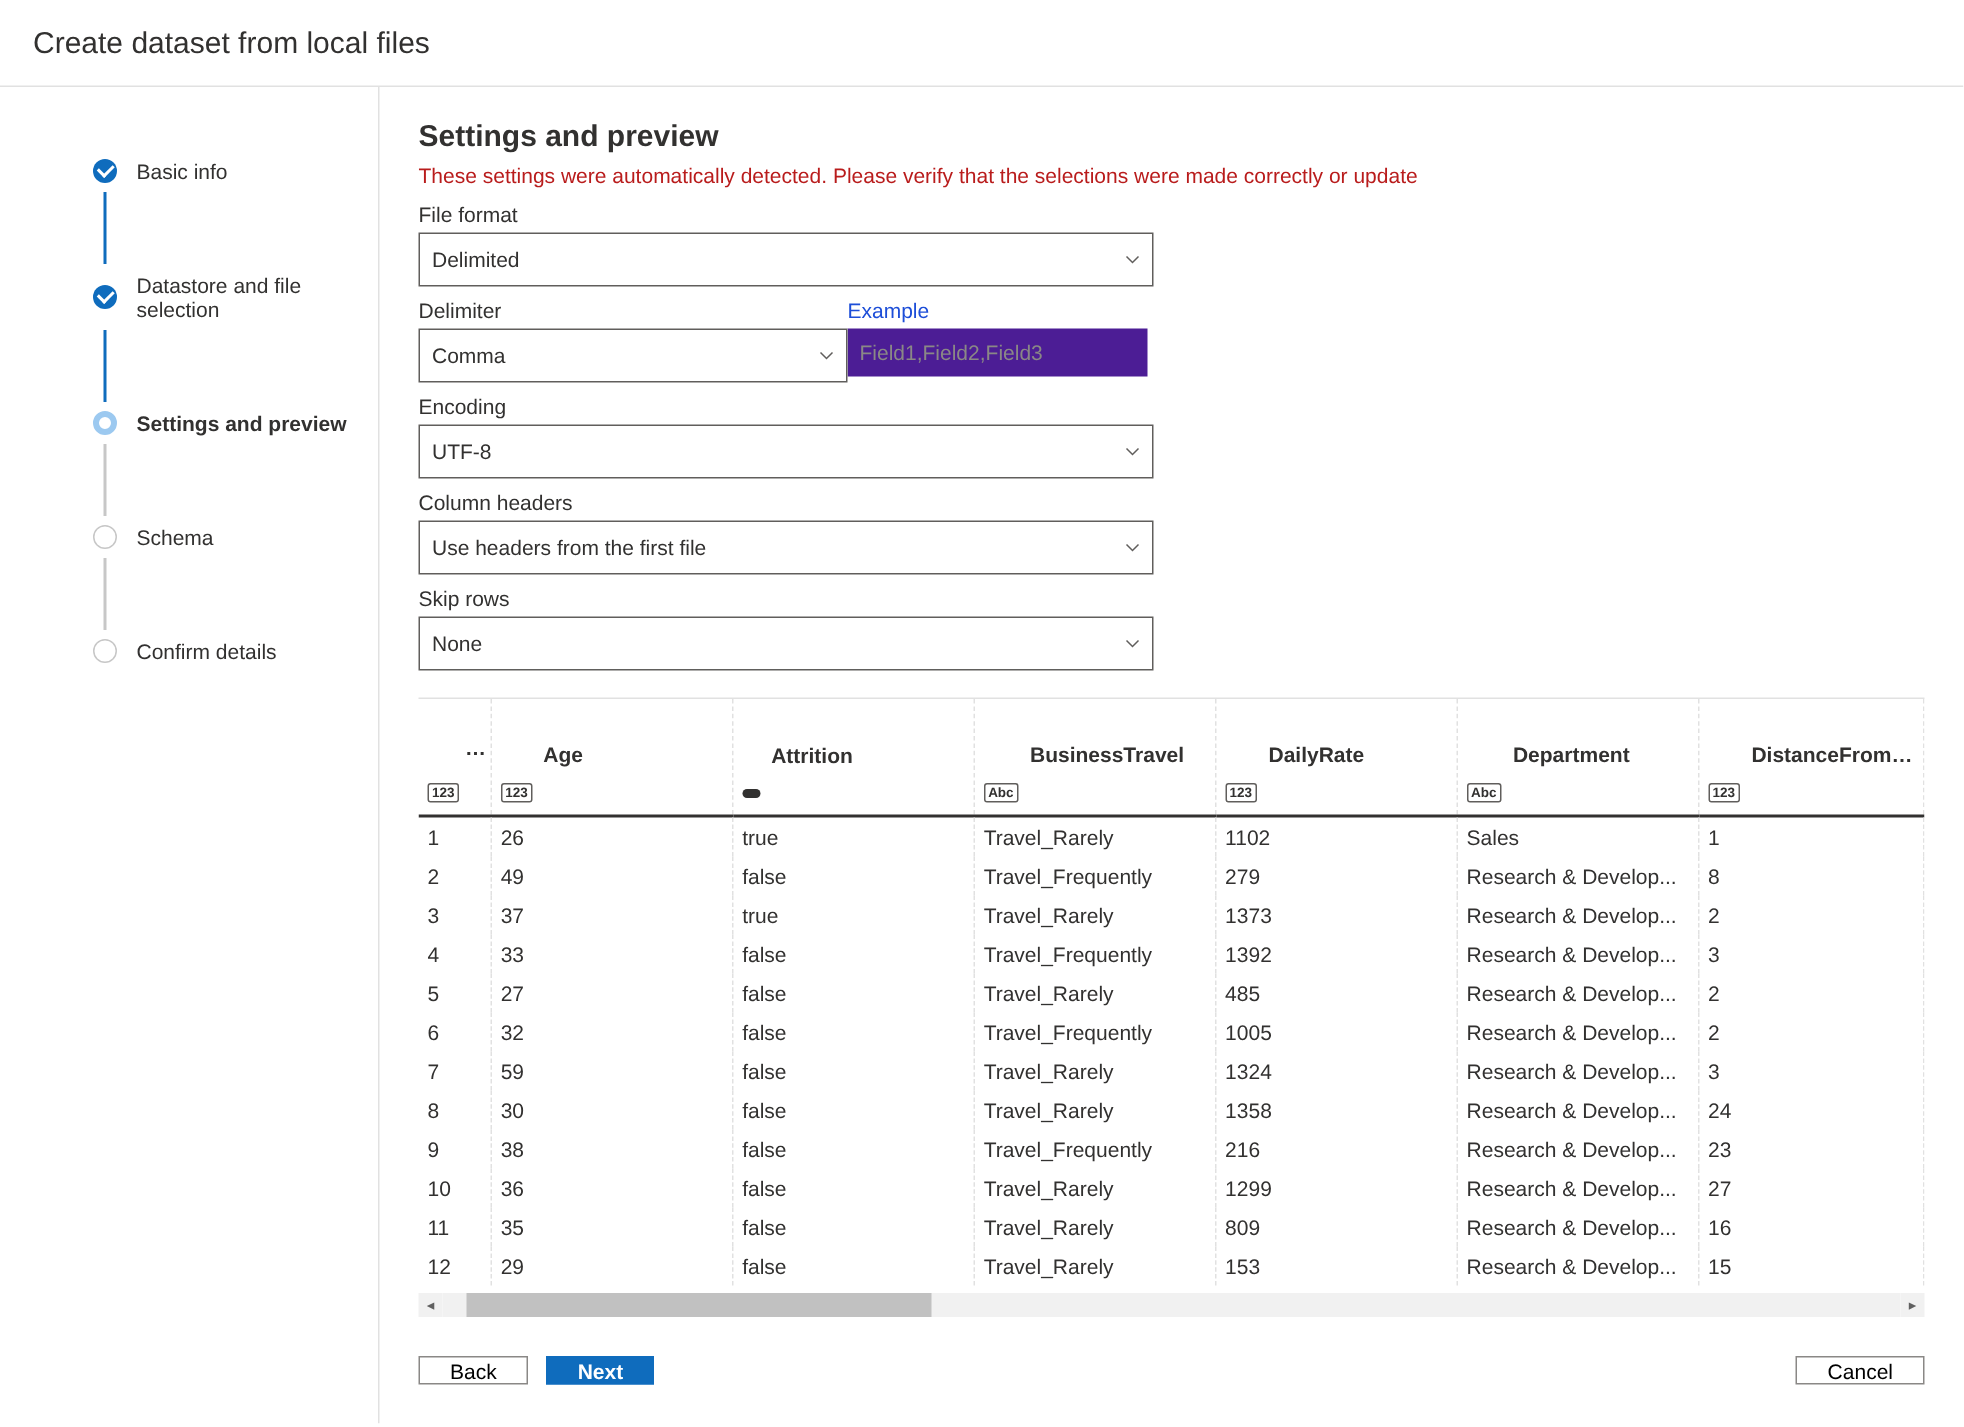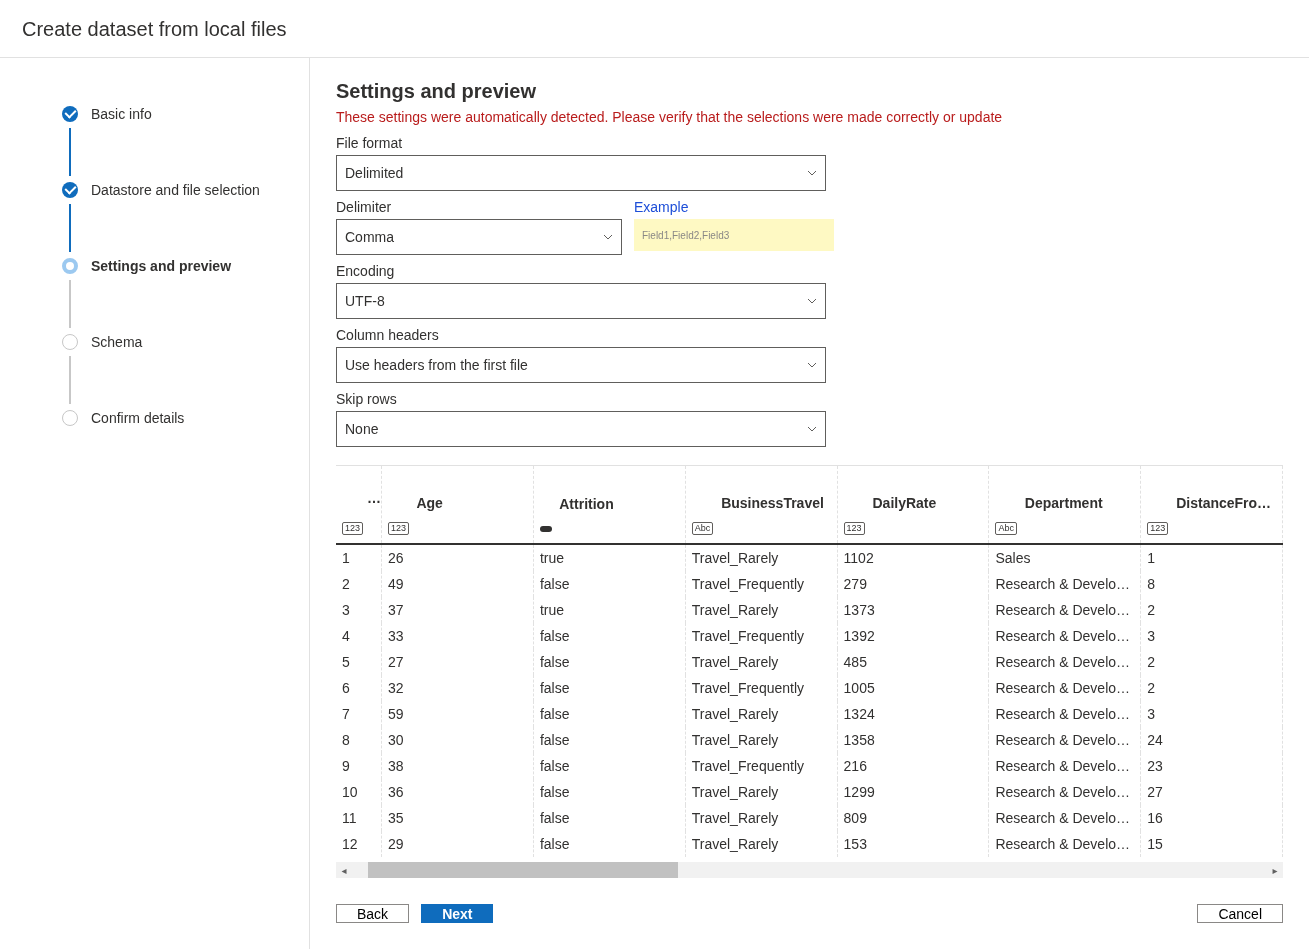--- a/index.html
+++ b/index.html
@@ -14,21 +14,21 @@
     font-size: 20px;
     font-weight: 400;
     padding: 18px 16px 16px 22px;
     border-bottom: 1px solid #e1e1e1;
   }
   .layout {
     display: flex;
     height: calc(100vh - 60px);
   }
   .sidebar {
-    width: 310px;
+    width: 253px;
     border-right: 1px solid #e1e1e1;
     padding: 48px 0 0 62px;
     flex-shrink: 0;
   }
   .step {
     display: flex;
     align-items: center;
     gap: 13px;
     font-size: 14px;
     color: #323130;
@@ -85,21 +85,20 @@
     font-weight: 600;
     margin: 2px 0 6px 0;
   }
   .section-desc {
     font-size: 14px;
     color: #b91c1c;
     margin-bottom: 10px;
   }
   .form-row {
     display: flex;
-    gap: 12px;
     margin-bottom: 8px;
   }
   .form-group { display: flex; flex-direction: column; }
   .form-label {
     font-size: 14px;
     margin-bottom: 4px;
   }
   .select-wrap {
     position: relative;
     width: 490px;
@@ -121,23 +120,23 @@
     position: absolute;
     right: 8px;
     top: 50%;
     transform: translateY(-50%);
     pointer-events: none;
   }
   .chev svg { display: block; }
   .example-box {
     width: 200px;
     height: 32px;
-    background: #fef9c3;
+    background: #4c1d95;
     color: #8a8886;
-    font-size: 10px;
+    font-size: 14px;
     display: flex;
     align-items: center;
     padding: 0 8px;
   }
   .preview-table-wrap {
     margin-top: 18px;
     flex: 1;
     overflow: auto;
     border-top: 1px solid #e1e1e1;
     position: relative;
@@ -168,21 +167,21 @@
   }
   .col-icon {
     display: inline-block;
     font-size: 9px;
     border: 1px solid #605e5c;
     border-radius: 2px;
     padding: 0 2px;
     margin-right: 4px;
     vertical-align: middle;
     line-height: 11px;
-    font-weight: 400;
+    font-weight: 700;
     margin-top: 48px;
   }
   .col-icon.bool {
     width: 12px;
     height: 6px;
     background: #323130;
     border-radius: 3px;
     border: none;
     padding: 0;
   }

